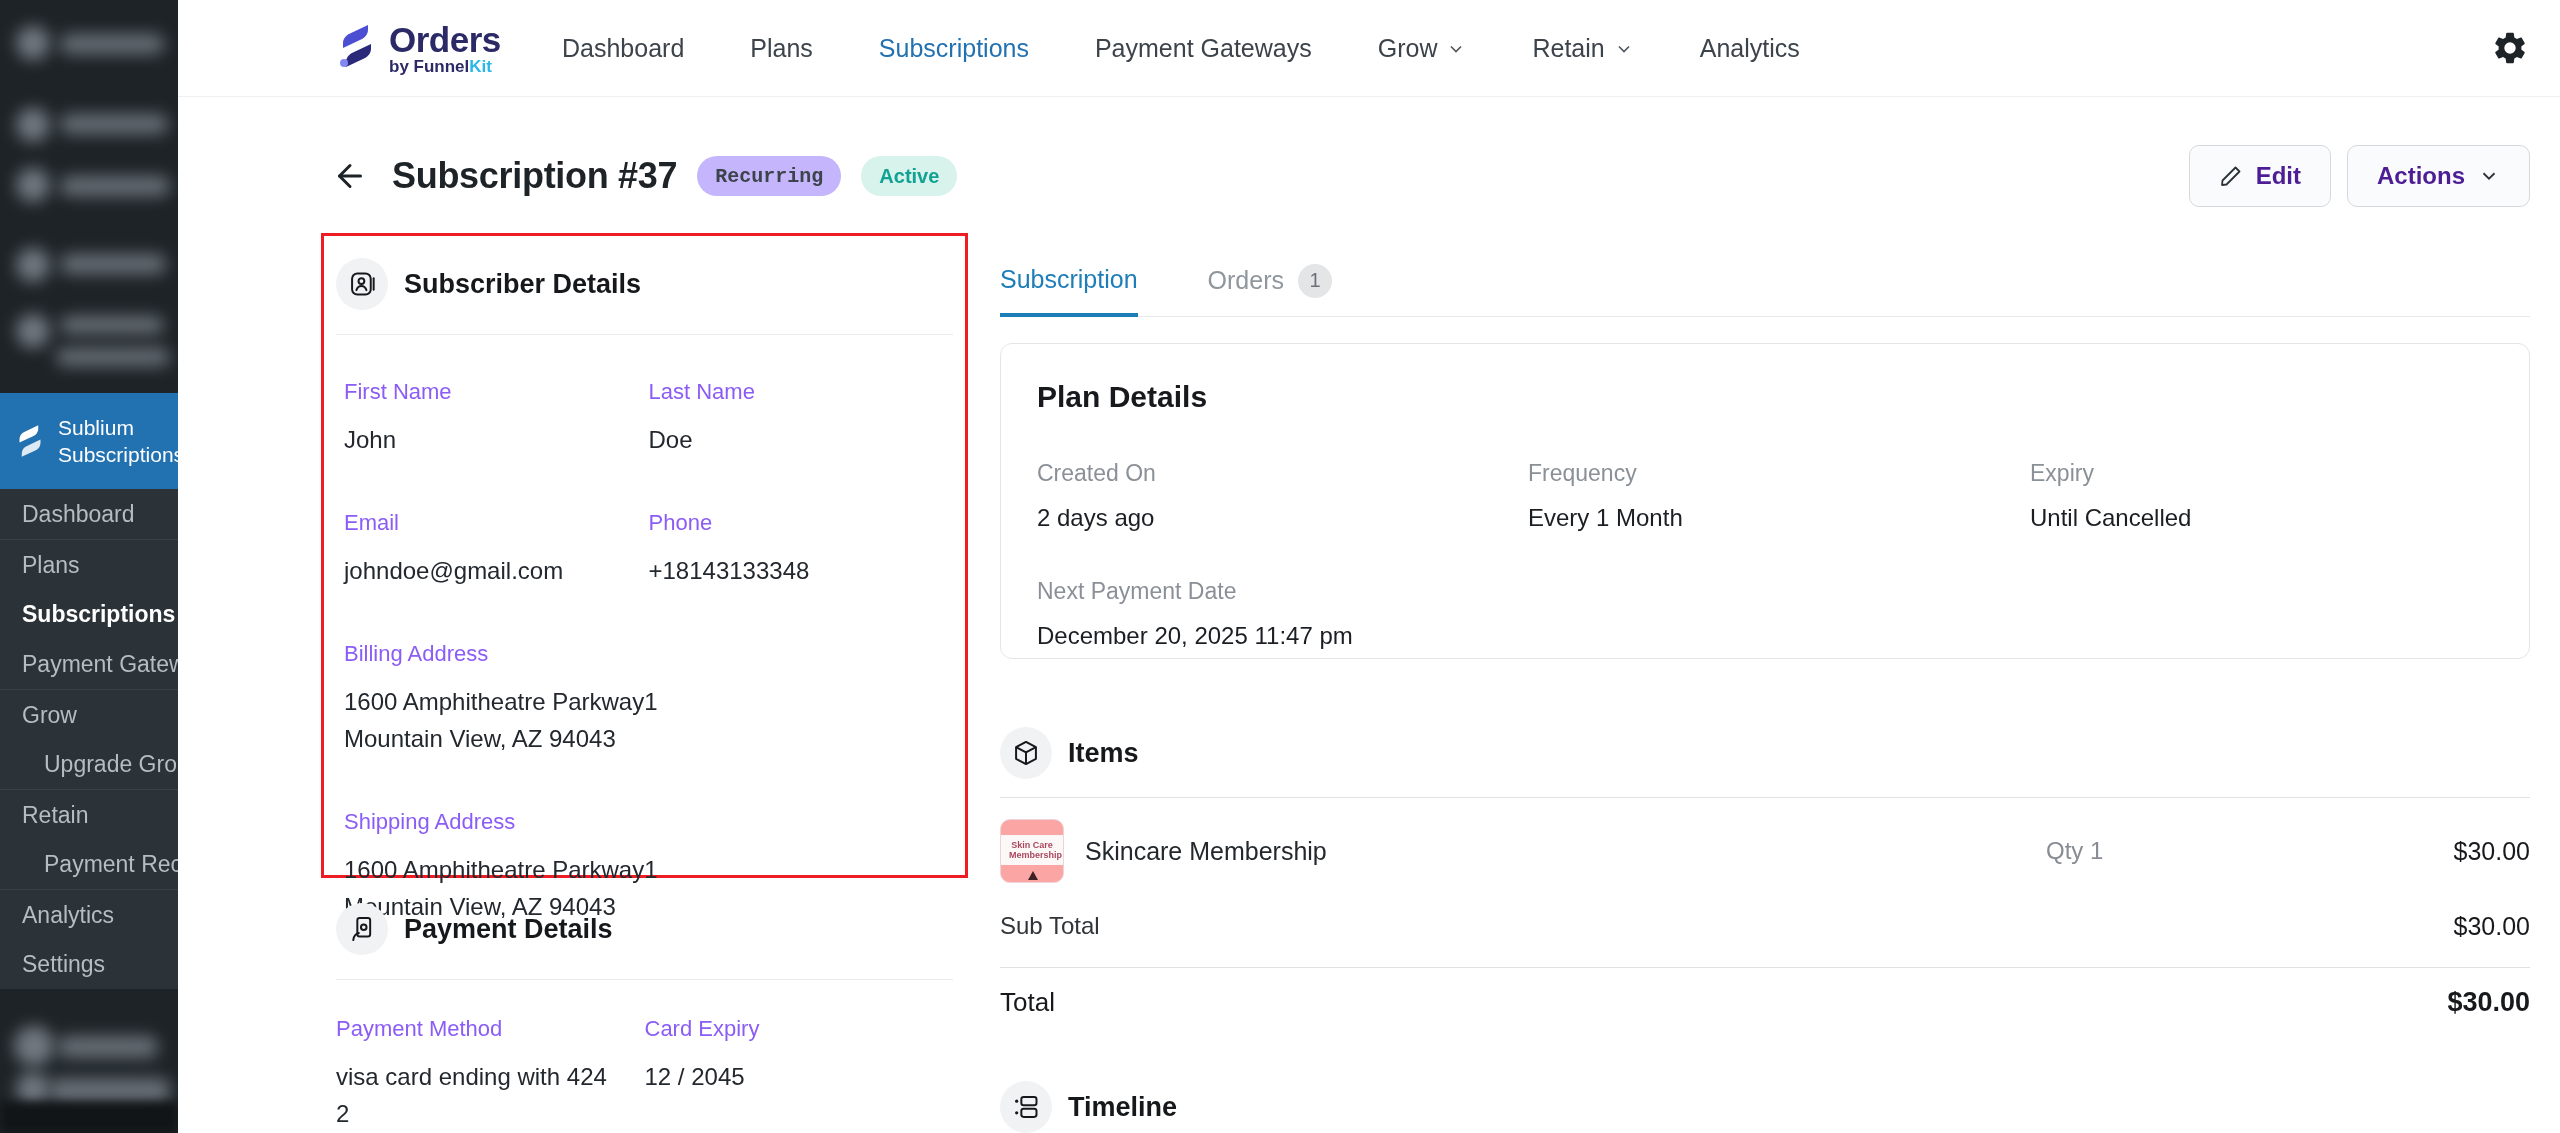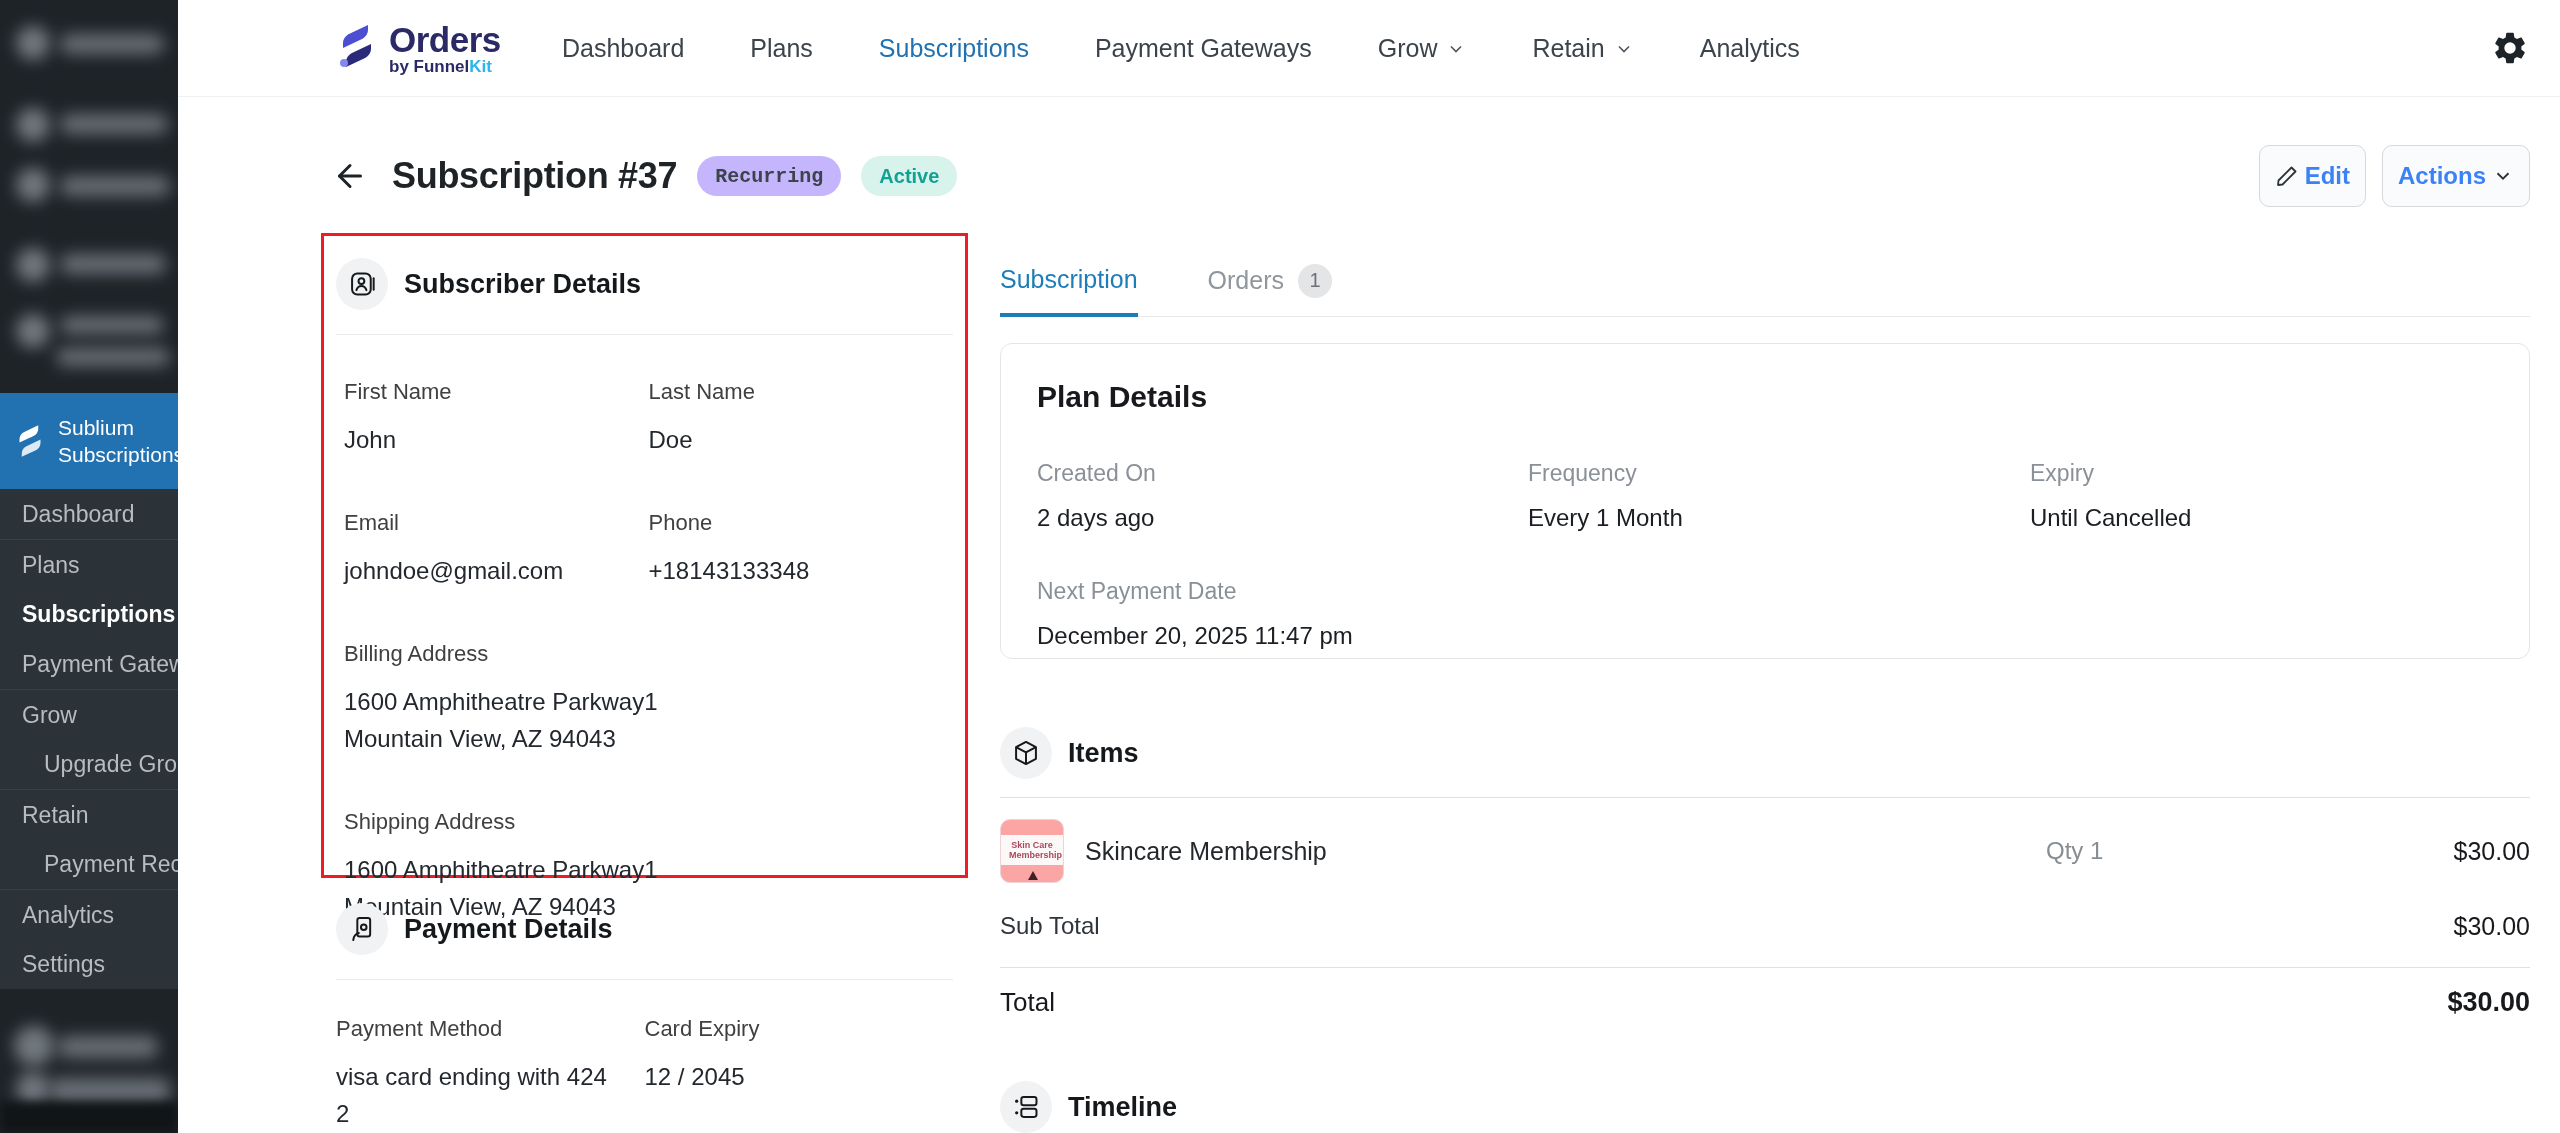--- a/index.html
+++ b/index.html
@@ -42,32 +42,32 @@
 
   .page-header { position:absolute; left:150px; top:46px; right:30px; height:66px; display:flex; align-items:center; }
   .back-btn { width:44px; height:44px; display:flex; align-items:center; justify-content:center; cursor:pointer; margin-right:20px; }
   .page-title { font-size:36px; font-weight:bold; color:#1d2327; letter-spacing:-.3px; }
   .pill { height:40px; border-radius:20px; padding:0 18px; font-size:20px; font-weight:bold;
           display:flex; align-items:center; margin-left:20px; }
   .pill.neutral { background:#c4b5fd; color:#3c434a;font-family:Liberation Mono, monospace; }
   .pill.success { background:#d8f2ec; color:#11a294; }
   .hdr-buttons { margin-left:auto; display:flex; gap:16px; }
   .btn { height:62px; border:1px solid #d5d9dd; background:#fafbfc; border-radius:10px; font-size:24px; font-weight:bold;
-         color:#3b82f6; display:flex; align-items:center; gap:6px; padding:0 15px; cursor:pointer;
+         color:#4c1d95; display:flex; align-items:center; gap:13px; padding:0 29px; cursor:pointer;
          font-family:"Liberation Sans","DejaVu Sans",sans-serif; }
 
   
   .ann-box { position:absolute; left:143px; top:136px; width:647px; height:645px; border:3px solid #ee1d23; padding:22px 12px; }
   .sec-head { display:flex; align-items:center; gap:16px; }
   .icon-circle { width:52px; height:52px; border-radius:50%; background:#f1f2f4; display:flex; align-items:center; justify-content:center; flex:none; }
   .sec-title { font-size:27px; font-weight:bold; color:#16191c; }
   .sec-hr { height:1px; background:#e8eaec; margin-top:24px; }
   .fgrid { display:grid; grid-template-columns:1fr 1fr; row-gap:52px; margin-top:44px; padding-left:8px; }
   .fcell.wide { grid-column:1 / -1; }
-  .flabel { font-size:22px; color:#404040; margin-bottom:16px; }
+  .flabel { font-size:22px; color:#8b5cf6; margin-bottom:16px; }
   .fvalue { font-size:24px; color:#23282e; line-height:37px; }
   .pay-sec { position:absolute; left:143px; top:806px; width:647px; padding:0 15px; }
   .pay-sec .fgrid { margin-top:36px; row-gap:40px; padding-left:0; }
   .break { max-width:280px; word-break:break-all; }
 
   
   .tabs { position:absolute; left:822px; top:152px; width:1530px; height:68px; border-bottom:1px solid #e7e9eb;
           display:flex; gap:70px; align-items:stretch; }
   .tab { font-size:25px; display:flex; align-items:center; gap:14px; cursor:pointer; padding-bottom:4px; }
   .tab.active { color:#1d7db9; border-bottom:4px solid #1d7db9; margin-bottom:-1px; }

